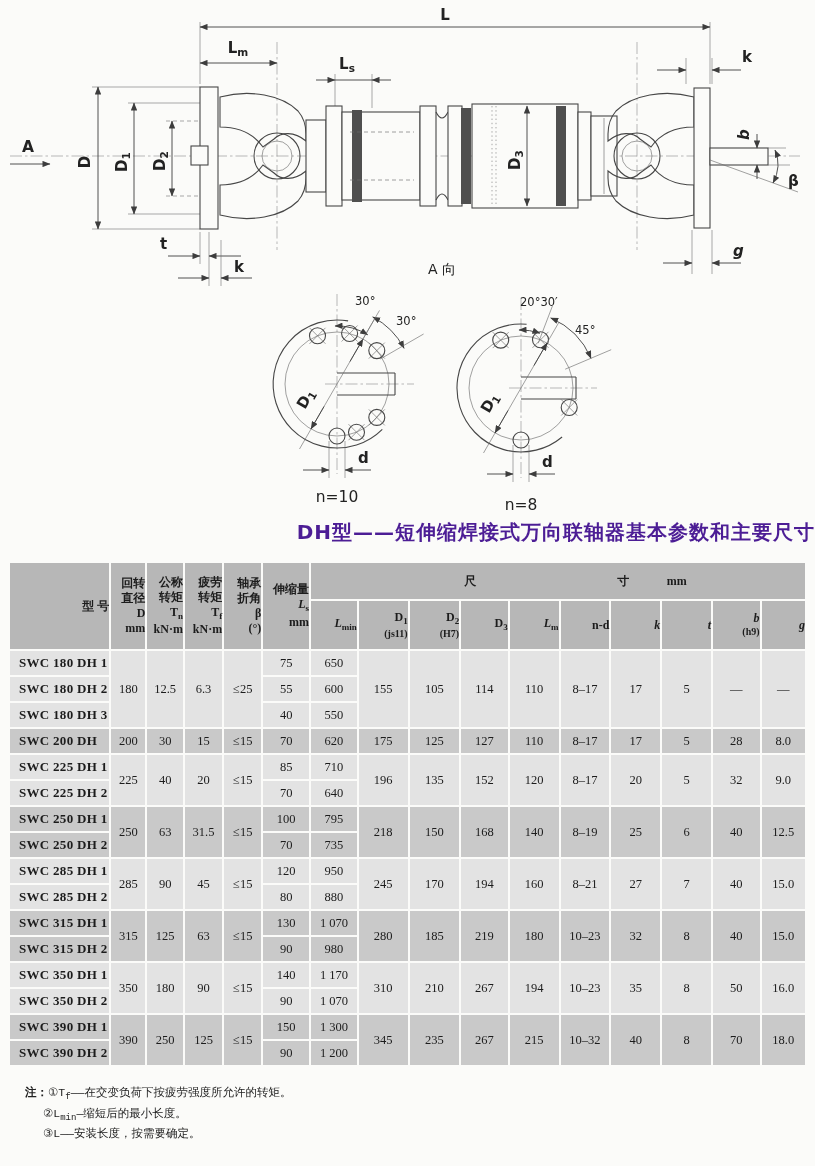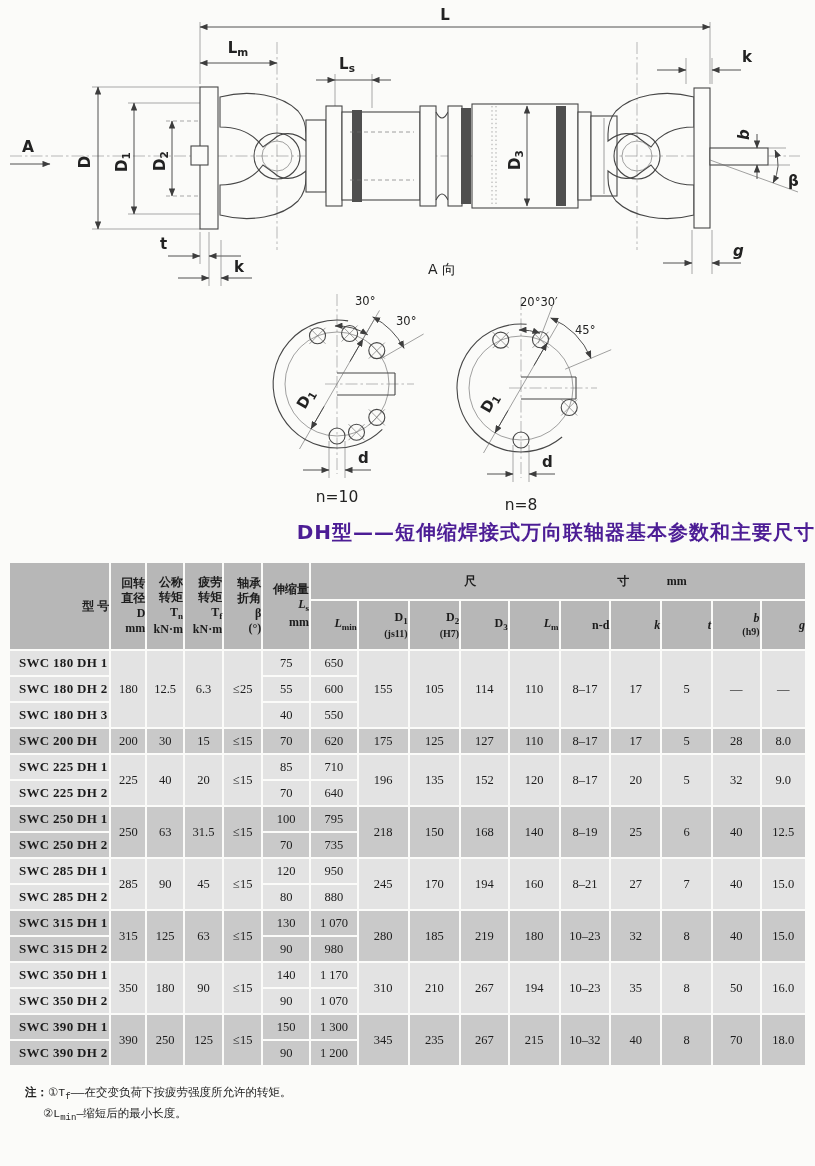--- a/index.html
+++ b/index.html
@@ -544,16 +544,17 @@
           <td class="dark model">SWC 390 DH 2</td>
           <td class="dark">90</td>
           <td class="dark">1 200</td>
         </tr>
       </tbody>
   </table>
 
   <div id="notes">
     <div class="nrow"><span class="nlabel">注：</span><span>①T</span><sub>f</sub><span>——在交变负荷下按疲劳强度所允许的转矩。</span></div>
     <div class="nrow ind"><span>②L</span><sub>min</sub><span>—缩短后的最小长度。</span></div>
+    <div class="nrow ind"><span>③L</span><sub></sub><span>——安装长度，按需要确定。</span></div>
 
   </div>
 
 </div>
 
 </body></html>

